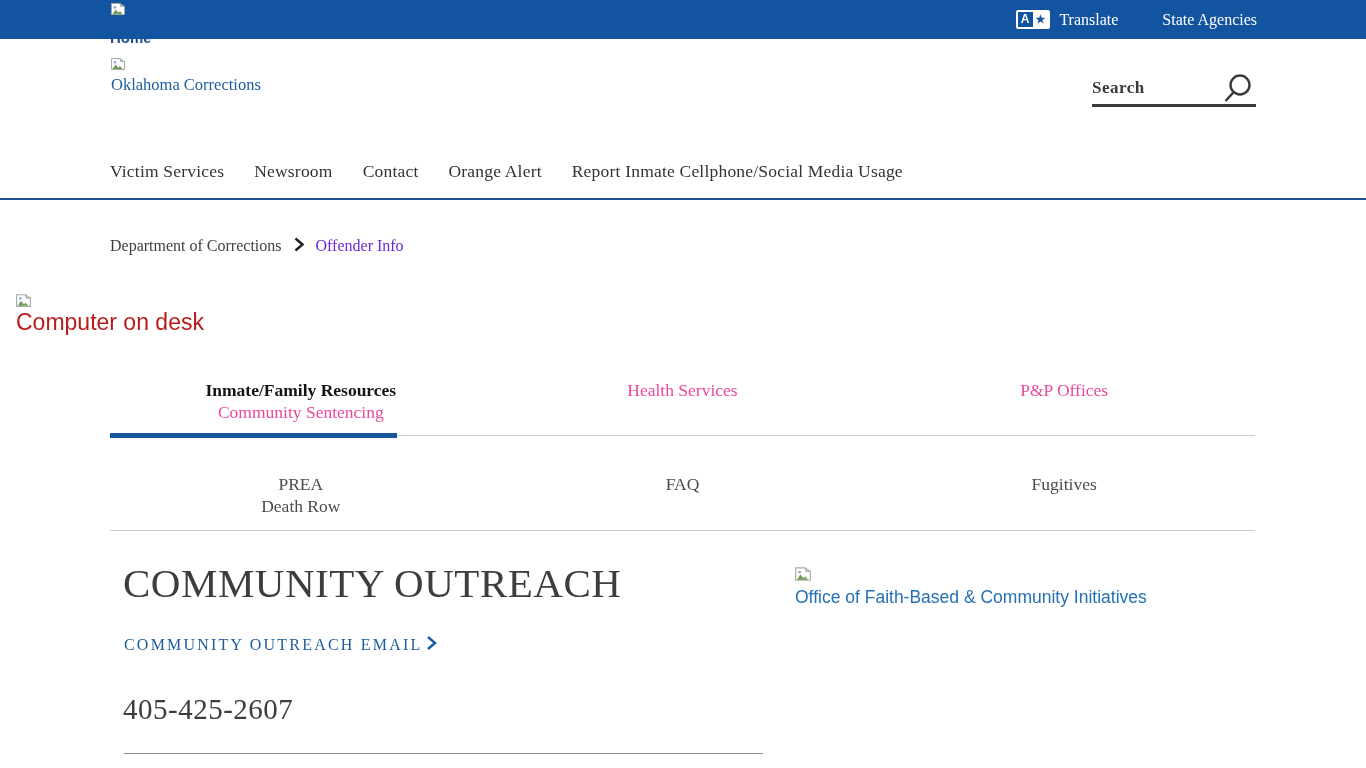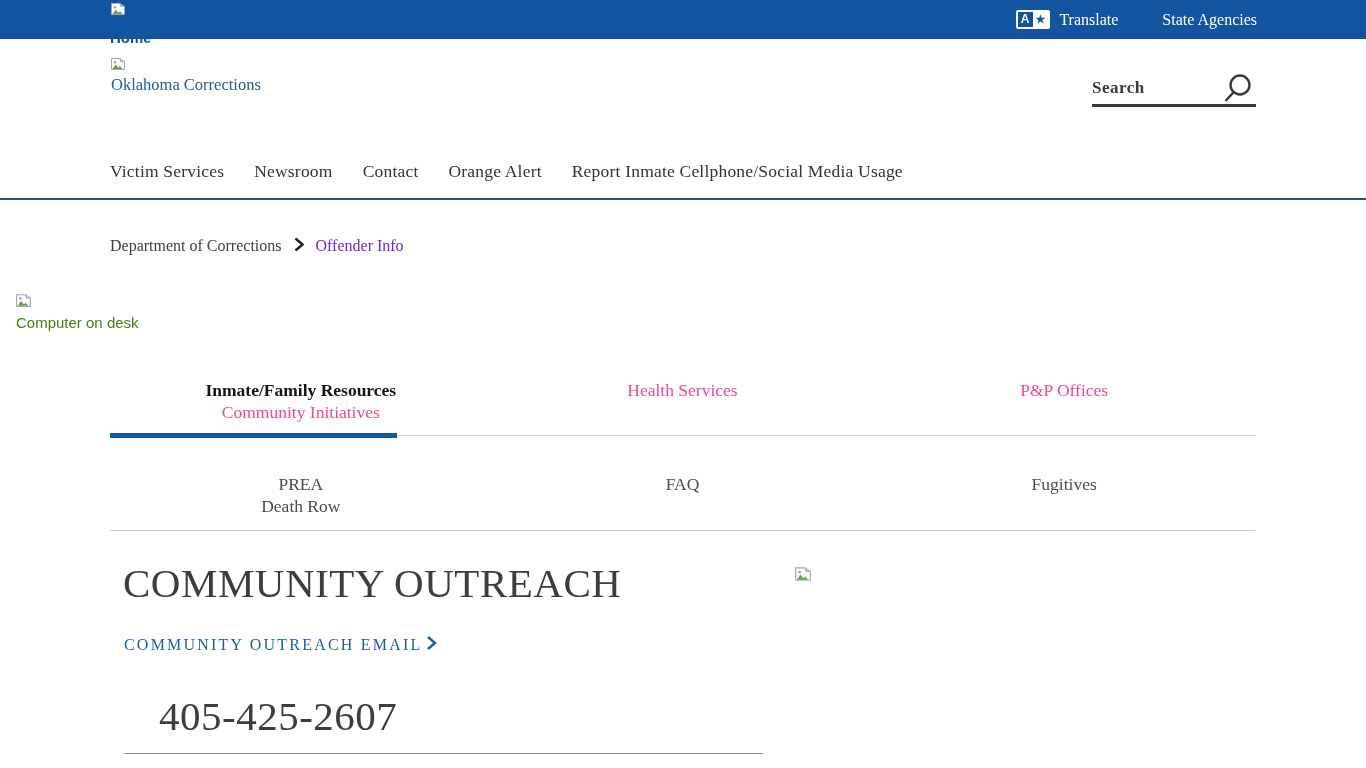--- a/index.html
+++ b/index.html
@@ -38,38 +38,38 @@
   .mainnav .nav-item { font-size:17.5px; color:#333; letter-spacing:0.2px; cursor:pointer; line-height:22px; }
   .header-rule { position:absolute; left:0; top:198px; width:1366px; height:2px; background:#1C4E8C; }
 
   
   .breadcrumb { position:absolute; left:110px; top:237px; display:flex; align-items:flex-start; gap:11px; }
   .crumb-parent { font-size:16px; color:#3f3f3f; cursor:pointer; }
   .crumb-current { font-size:16px; font-weight:normal; color:#6d28d9; }
 
   
   .hero-broken { position:absolute; left:15px; top:292px; }
-  .hero-alt { font-family:"Liberation Sans",sans-serif; font-size:15px; color:#4d7c0f; line-height:19px; margin-left:1px; }
+  .hero-alt { font-family:"Liberation Sans",sans-serif; font-size:23px; color:#b91c1c; line-height:19px; margin-left:1px; }
 
   
   .tabs-row { position:absolute; left:110px; width:1145px; display:grid; grid-template-columns:repeat(3,1fr); }
   .tabs-primary { top:379px; }
   .tabs-secondary { top:473px; }
   .tab { text-align:center; font-size:17.5px; color:#ec4899; cursor:pointer; line-height:22px; }
   .tab.active { font-weight:bold; color:#141414; }
   .tabs-secondary .tab { color:#4c4c4c; }
   .tabs-thin-rule { position:absolute; left:110px; top:435px; width:1145px; height:1px; background:#cbcbcb; }
   .tabs-active-bar { position:absolute; left:110px; top:433px; width:287px; height:5px; background:#15579C; }
   .tabs2-rule { position:absolute; left:110px; top:530px; width:1145px; height:1px; background:#cbcbcb; }
 
   
   .page-title { position:absolute; left:123px; top:561px; font-size:41px; font-weight:normal; color:#3d3d3d; letter-spacing:0.5px; line-height:1.1; }
   .email-link { position:absolute; left:124px; top:635px; display:flex; align-items:center; gap:4px; color:#1d5c9c; cursor:pointer; }
   .email-link-label { font-size:16px; letter-spacing:2.2px; line-height:20px; }
-  .phone { position:absolute; left:123px; top:694px; font-size:41px; color:#3d3d3d; letter-spacing:0.5px; line-height:1.1;margin-left:36px; }
+  .phone { position:absolute; left:123px; top:694px; font-size:29px; color:#3d3d3d; letter-spacing:0.5px; line-height:1.1; }
   .content-divider { position:absolute; left:124px; top:753px; width:639px; height:1px; background:#8f8f8f; }
 
   
   .side-broken { position:absolute; left:794px; top:565px; cursor:pointer; }
   .side-alt { font-family:"Liberation Sans",sans-serif; font-size:17.5px; color:#2470b4; line-height:20px; margin-left:1px; }
 </style>
 </head>
 <body>
 
 <div class="stage">
@@ -149,21 +149,21 @@
         <circle cx="5" cy="6.2" r="1.2" fill="#79a6d4"></circle>
       </svg>
     </span>
     <span class="hero-alt">Computer on desk</span>
   </div>
 
   <div class="tabs-row tabs-primary">
     <span class="tab active">Inmate/Family Resources</span>
     <span class="tab">Health Services</span>
     <span class="tab">P&amp;P Offices</span>
-    <span class="tab">Community Initiatives</span>
+    <span class="tab">Community Sentencing</span>
   </div>
   <div class="tabs-thin-rule"></div>
   <div class="tabs-active-bar"></div>
 
   <div class="tabs-row tabs-secondary">
     <span class="tab">PREA</span>
     <span class="tab">FAQ</span>
     <span class="tab">Fugitives</span>
     <span class="tab">Death Row</span>
   </div>
@@ -185,15 +185,16 @@
 
   <div class="side-broken broken">
     <span>
       <svg width="18" height="18" viewBox="0 0 16 16">
         <path d="M1.5 2.5 h8.5 l0.8 3 h3.7 v8 H1.5 z" fill="#fdfdfd" stroke="#a8a8a8" stroke-width="1"></path>
         <path d="M10 2.5 l4.5 3 h-3.7 z" fill="#c6d3e2" stroke="#a8a8a8" stroke-width="0.7"></path>
         <path d="M2.5 13 l3.2-4.6 2.8 3.4 1.4-1.8 2.6 3 z" fill="#6f9e55"></path>
         <circle cx="5" cy="6.2" r="1.2" fill="#79a6d4"></circle>
       </svg>
     </span>
+    <span class="side-alt">Office of Faith-Based &amp; Community Initiatives</span>
   </div>
 
 </div>
 
 </body></html>

